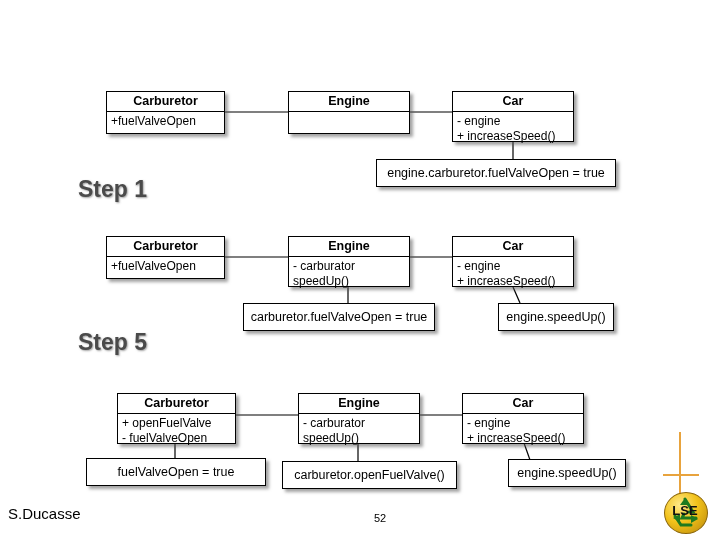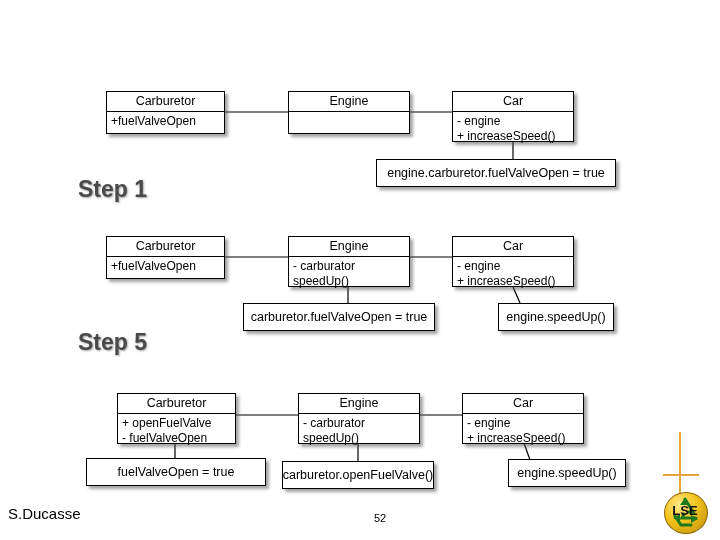--- a/index.html
+++ b/index.html
@@ -75,21 +75,21 @@
   
   .uml {
     position: absolute;
     background: #ffffff;
     border: 1px solid #000000;
     box-shadow: 3px 3px 3px rgba(90,90,90,0.55);
     box-sizing: border-box;
   }
   .uml .hdr {
     text-align: center;
-    font-weight: normal;
+    font-weight: bold;
     font-size: 12.5px;
     line-height: 15px;
     padding: 2px 2px 2px 2px;
     border-bottom: 1px solid #000000;
     color: #000;
     white-space: nowrap;
   }
   .uml .body {
     font-size: 12px;
     line-height: 15px;
@@ -287,21 +287,21 @@
     <div class="body">
       <div>- engine</div>
       <div>+ increaseSpeed()</div>
     </div>
   </div>
 
   <div class="note" style="left:86px; top:458px; width:180px; height:28px;">
     <span>fuelValveOpen = true</span>
   </div>
 
-  <div class="note" style="left:282px; top:461px; width:152px; height:28px;">
+  <div class="note" style="left:282px; top:461px; width:175px; height:28px;">
     <span>carburetor.openFuelValve()</span>
   </div>
 
   <div class="note" style="left:508px; top:459px; width:118px; height:28px;">
     <span>engine.speedUp()</span>
   </div>
 
   <div id="author">S.Ducasse</div>
   <div id="page-number">52</div>
 

